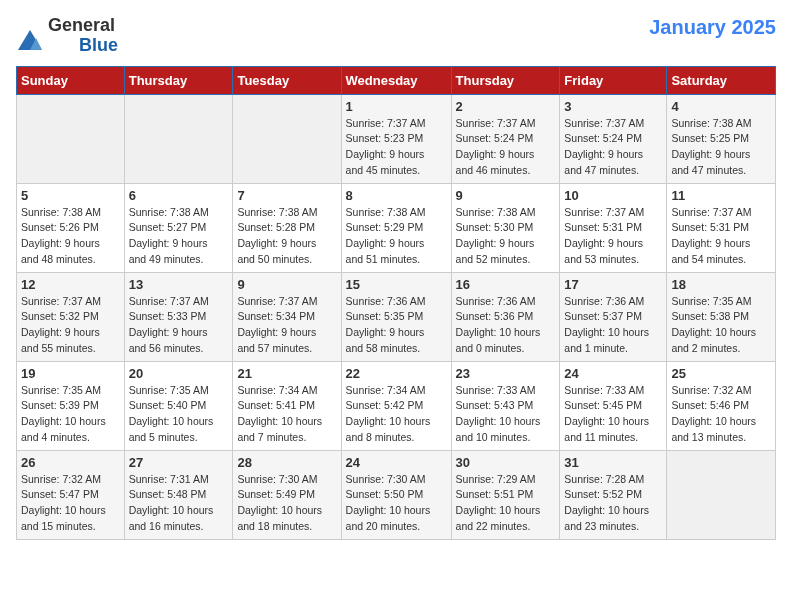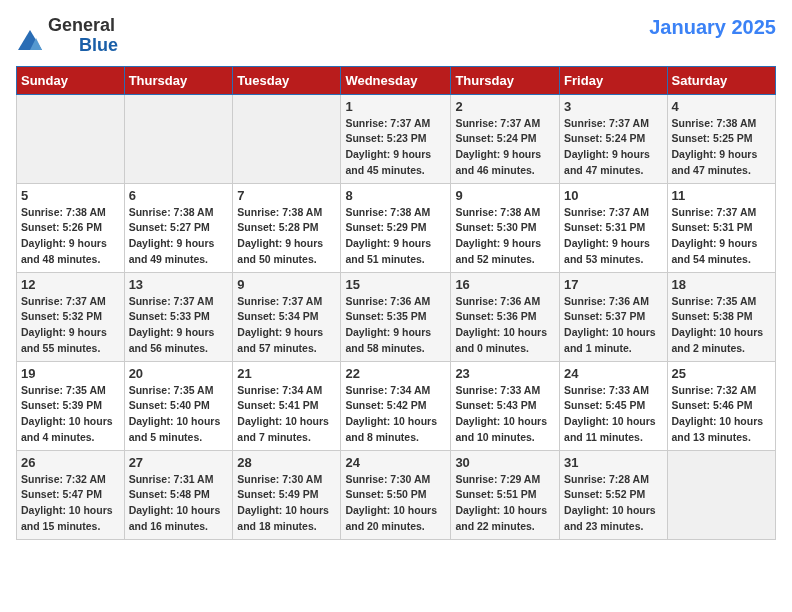--- a/index.html
+++ b/index.html
@@ -86,21 +86,20 @@
     .day-num {
       font-size: 13px;
       font-weight: bold;
       display: block;
       margin-bottom: 2px;
     }
     .day-detail {
       font-size: 10.5px;
       line-height: 1.5;
       color: #333;
-      font-weight: bold;
     }
     .empty-cell {
       background: #f0f0f0 !important;
     }
   </style>
 </head>
 <body>
 
 <div class="header">
   <div class="logo">

